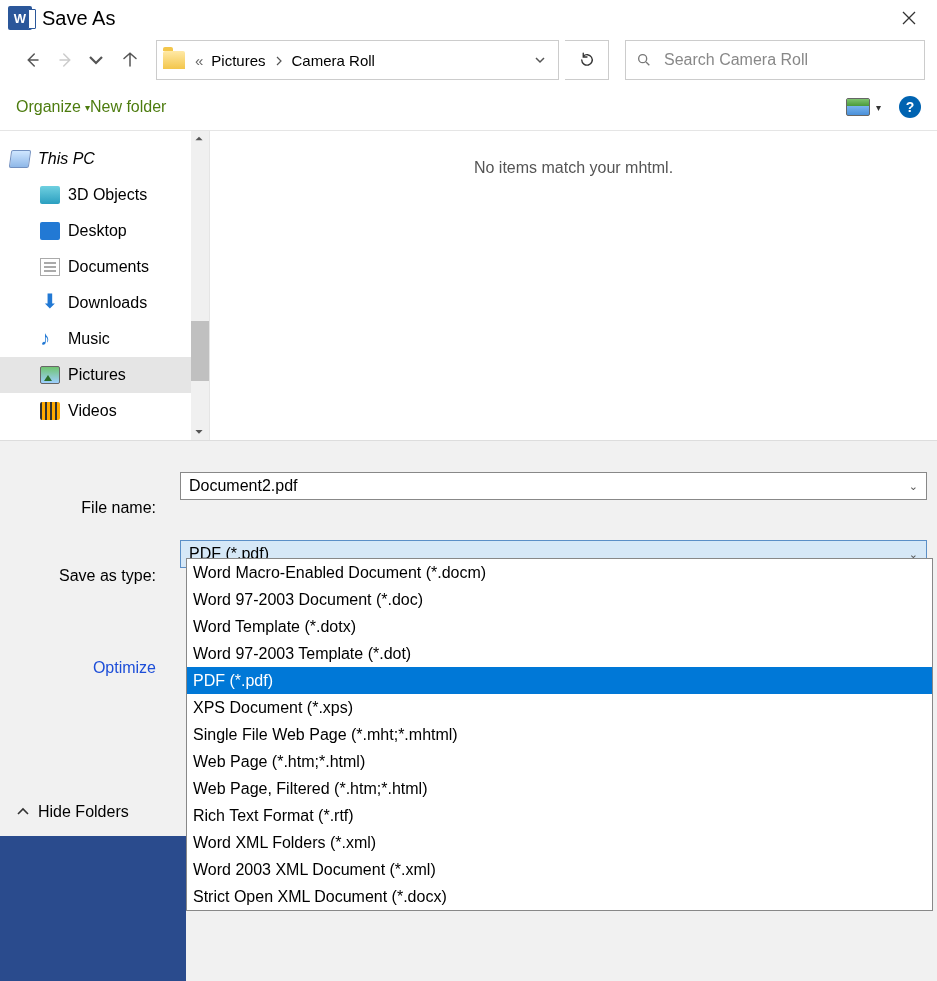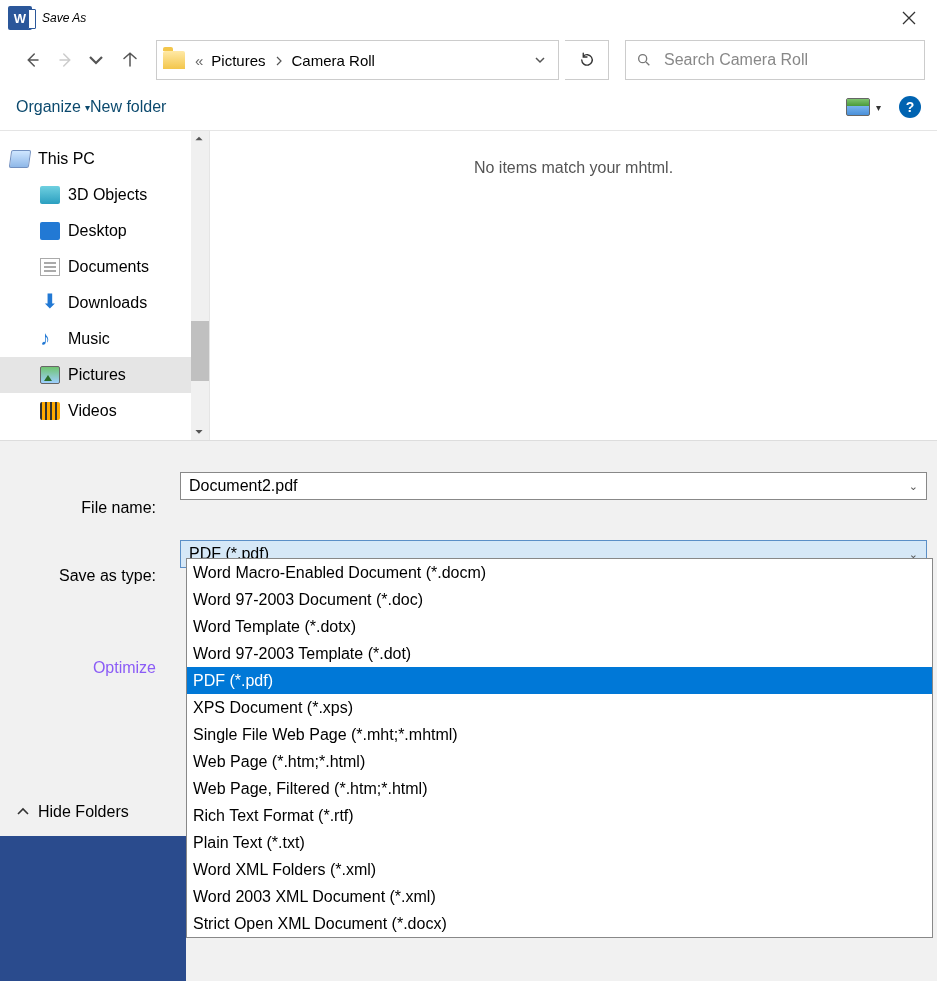--- a/index.html
+++ b/index.html
@@ -2,21 +2,21 @@
 <html><head>
 <meta charset="utf-8">
 <style>
 * { box-sizing: border-box; margin: 0; padding: 0; font-family: "Segoe UI", Tahoma, sans-serif; }
 body { width: 937px; height: 981px; background: #fff; position: relative; overflow: hidden; font-size: 15px; color: #000; }
 
 
 .title-bar { height: 36px; display: flex; align-items: center; padding: 0 8px; }
 .word-icon { width: 24px; height: 24px; background: #2b579a; color: #fff; display: flex; align-items: center; justify-content: center; font-weight: bold; font-size: 13px; border-radius: 2px; margin-right: 10px; position: relative; }
 .word-icon::after { content: ""; position: absolute; right: -4px; top: 3px; width: 6px; height: 18px; background: #fff; border: 1px solid #2b579a; border-radius: 1px; }
-.title-text { font-size: 12px; font-style: italic; }
+.title-text { font-size: 20px; }
 .close-btn { margin-left: auto; width: 40px; height: 36px; display: flex; align-items: center; justify-content: center; cursor: pointer; }
 .close-btn svg { width: 14px; height: 14px; }
 
 
 .nav-row { height: 48px; display: flex; align-items: center; padding: 0 12px 0 18px; gap: 6px; }
 .nav-arrow { width: 28px; height: 28px; display:flex; align-items:center; justify-content:center; color:#555; }
 .nav-arrow.disabled { color:#ccc; }
 .nav-arrow svg { width:18px; height:18px; }
 .chevron-down-sm { margin-left:-4px; color:#555; }
 .breadcrumb-box { flex:1 1 auto; height:40px; border:1px solid #ccc; display:flex; align-items:center; padding:0 6px; margin-left:6px; }
@@ -27,36 +27,36 @@
 .bc-item { padding: 0 2px; }
 .bc-dd { margin-left:auto; padding:0 6px; }
 .refresh-btn { width:44px; height:40px; border:1px solid #ccc; border-left:none; display:flex; align-items:center; justify-content:center; }
 .refresh-btn svg { width:18px; height:18px; }
 .search-box { width:300px; height:40px; border:1px solid #ccc; display:flex; align-items:center; margin-left:10px; padding:0 10px; }
 .search-box svg { width:16px; height:16px; color:#666; margin-right:12px; }
 .search-ph { color:#888; font-size:16px; }
 
 
 .toolbar-row { height:46px; display:flex; align-items:center; padding:0 16px; }
-.toolbar-link { color:#0c4a6e; font-size:16px; display:flex; align-items:center; gap:4px; }
+.toolbar-link { color:#4d7c0f; font-size:16px; display:flex; align-items:center; gap:4px; }
 .toolbar-link .dd { font-size:10px; }
 .view-btn { margin-left:auto; width:24px; height:18px; background: linear-gradient(#9ecfff,#4a90d9); border:1px solid #666; border-radius:2px; position:relative; }
 .view-btn::before { content:""; position:absolute; top:0; left:0; right:0; height:7px; background:linear-gradient(#7fc470,#4a9a3a); }
 .help-btn { width:22px; height:22px; border-radius:50%; background:#0063b1; color:#fff; display:flex; align-items:center; justify-content:center; font-weight:bold; margin-left:18px; font-size:14px; }
 
 
 .main-split { display:flex; height:310px; border-top:1px solid #e5e5e5; }
 .tree-pane { width:210px; border-right:1px solid #e5e5e5; overflow:hidden; position:relative; }
 .tree-scroll { position:absolute; right:0; top:0; width:18px; height:100%; background:#f0f0f0; }
 .tree-scroll::before { content:"⏶"; position:absolute; top:2px; left:4px; font-size:10px; color:#555; }
 .tree-scroll::after { content:"⏷"; position:absolute; bottom:2px; left:4px; font-size:10px; color:#555; }
 .tree-thumb { position:absolute; right:0; top:190px; width:18px; height:60px; background:#c0c0c0; }
 .tree-list { padding-top:10px; }
 .tree-item { display:flex; align-items:center; height:36px; padding-left:40px; gap:8px; font-size:16px; }
-.tree-item.root { padding-left:10px; }
+.tree-item.root { padding-left:10px;font-style:italic; }
 .tree-item.selected { background:#e5e5e5; }
 .ico { width:20px; height:18px; display:inline-block; flex-shrink:0; }
 .ico-pc { background: linear-gradient(#cfe6ff,#8fb8e8); border:1px solid #7290c0; border-radius:2px; transform: skewX(-8deg); }
 .ico-3d { background: linear-gradient(#6fd0e0,#2b9fc0); border-radius:2px; }
 .ico-desktop { background:#2279d4; border-radius:2px; }
 .ico-docs { background:#fff; border:1px solid #aaa; position:relative; }
 .ico-docs::before { content:""; position:absolute; left:3px; top:3px; right:3px; height:2px; background:#aaa; box-shadow:0 4px 0 #aaa, 0 8px 0 #aaa; }
 .ico-dl { color:#2279d4; font-size:20px; line-height:14px; text-align:center; }
 .ico-music { color:#2279d4; font-size:20px; line-height:16px; }
 .ico-pics { background: linear-gradient(#6fc470,#9ecfff); border:1px solid #666; border-radius:2px; position:relative; }
@@ -212,21 +212,21 @@
     </div>
   </div>
   <div class="form-row">
     <div class="form-label">Save as type:</div>
     <div class="combo type">
       <span>PDF (*.pdf)</span>
       <span class="dd-caret">⌄</span>
     </div>
   </div>
   <div class="partial-line" style="margin-top:30px">
-    <div class="form-label" style="color:#8b5cf6">Optimize</div>
+    <div class="form-label" style="color:#1d4ed8">Optimize</div>
   </div>
 </div>
 
 <div class="hide-folders">
   <svg viewBox="0 0 14 14">
       <path d="M2 9 L7 4 L12 9" stroke="#333" stroke-width="1.6" fill="none"></path>
     </svg>
   <span>Hide Folders</span>
 </div>
 
@@ -236,17 +236,16 @@
     <div class="opt">Word Macro-Enabled Document (*.docm)</div>
     <div class="opt">Word 97-2003 Document (*.doc)</div>
     <div class="opt">Word Template (*.dotx)</div>
     <div class="opt">Word 97-2003 Template (*.dot)</div>
     <div class="opt selected">PDF (*.pdf)</div>
     <div class="opt">XPS Document (*.xps)</div>
     <div class="opt">Single File Web Page (*.mht;*.mhtml)</div>
     <div class="opt">Web Page (*.htm;*.html)</div>
     <div class="opt">Web Page, Filtered (*.htm;*.html)</div>
     <div class="opt">Rich Text Format (*.rtf)</div>
-    <div class="opt">Plain Text (*.txt)</div>
     <div class="opt">Word XML Folders (*.xml)</div>
     <div class="opt">Word 2003 XML Document (*.xml)</div>
     <div class="opt">Strict Open XML Document (*.docx)</div>
   </div>
 
 </body></html>

